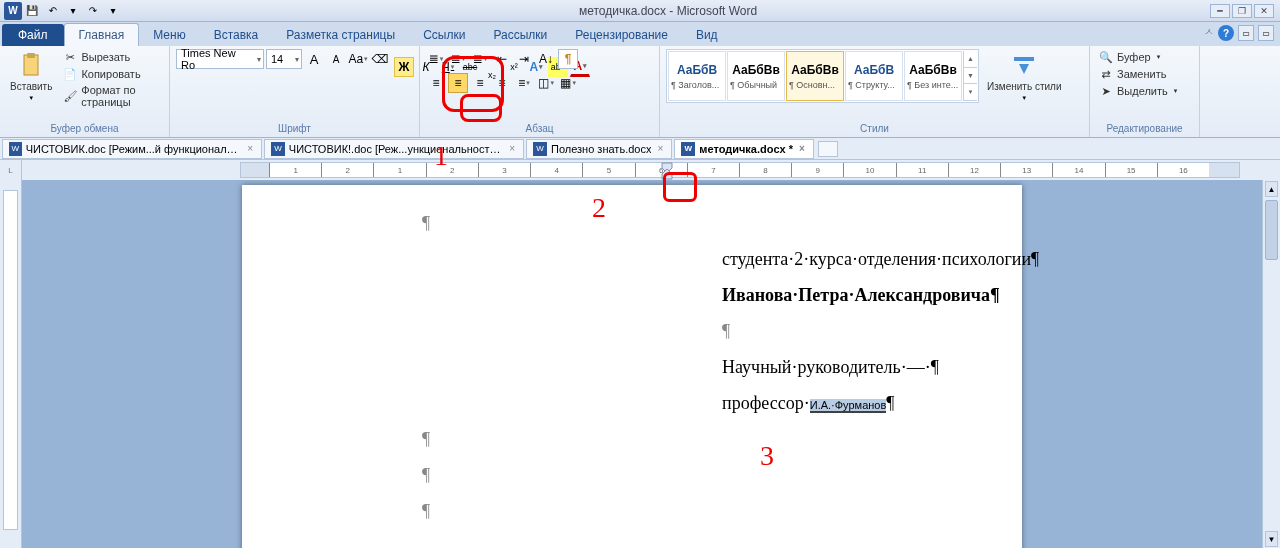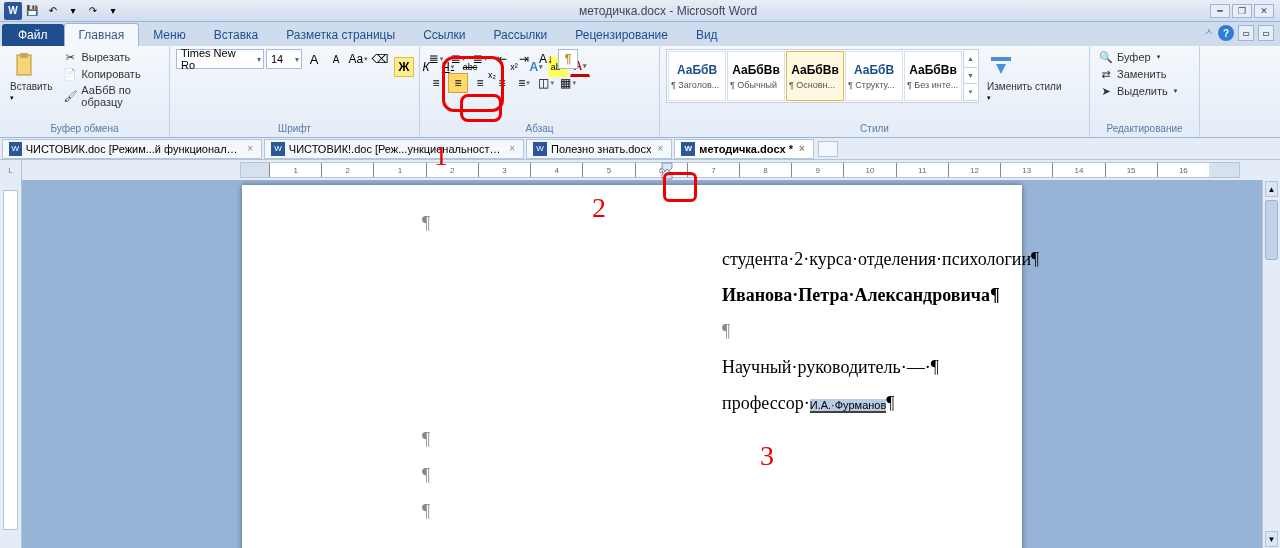--- a/index.html
+++ b/index.html
@@ -22,21 +22,21 @@
 .tabrow-right{position:absolute;right:6px;top:3px;display:flex;gap:4px;}
 .help-icon{width:16px;height:16px;background:#2e7cd6;color:#fff;border-radius:50%;display:flex;align-items:center;justify-content:center;font-size:10px;font-weight:bold;}
 .small-btn{width:16px;height:16px;border:1px solid #9db4d6;background:#e8eef7;display:flex;align-items:center;justify-content:center;font-size:8px;}
 
 
 .ribbon{height:92px;background:linear-gradient(#f4f8fc,#e4ecf7);border-bottom:1px solid #9db4d6;display:flex;}
 .group{border-right:1px solid #c2d1e6;padding:3px 6px 2px 6px;display:flex;flex-direction:column;position:relative;}
 .group-label{text-align:center;color:#5a7aa8;font-size:10px;margin-top:auto;padding:1px 0;}
 .group-body{flex:1;display:flex;align-items:flex-start;gap:4px;}
 
-.big-btn{display:flex;flex-direction:column;gap:2px;padding:2px 4px;}
+.big-btn{display:flex;flex-direction:column;align-items:center;gap:2px;padding:2px 4px;}
 .big-btn-icon{width:28px;height:28px;display:flex;align-items:center;justify-content:center;}
 .big-btn-label{font-size:10px;color:#333;text-align:center;line-height:1.1;}
 .col{display:flex;flex-direction:column;gap:1px;}
 .row-item{display:flex;align-items:center;gap:4px;padding:1px 3px;font-size:11px;color:#333;}
 .row-item .icn{width:14px;height:14px;display:flex;align-items:center;justify-content:center;font-size:11px;}
 
 .font-row{display:flex;gap:2px;align-items:center;margin-bottom:3px;}
 .combo{border:1px solid #a8bcd8;background:#fff;height:20px;display:flex;align-items:center;padding:0 14px 0 4px;position:relative;font-size:11px;}
 .combo::after{content:"▾";position:absolute;right:2px;font-size:8px;color:#666;}
 .tool-btn{width:20px;height:20px;display:flex;align-items:center;justify-content:center;border:1px solid transparent;font-size:12px;}
@@ -153,21 +153,21 @@
         <div class="row-item">
             <span class="icn">✂</span>
             <span>Вырезать</span>
           </div>
         <div class="row-item">
             <span class="icn">📄</span>
             <span>Копировать</span>
           </div>
         <div class="row-item">
             <span class="icn">🖌</span>
-            <span>АаБбВ по образцу</span>
+            <span>Формат по страницы</span>
           </div>
       </div>
     </div>
     <div class="group-label">Буфер обмена</div>
   </div>
 
   <div class="group" style="width:250px;">
     <div class="group-body" style="flex-direction:row;">
       <div class="font-row">
         <div class="combo" style="width:88px;">Times New Ro</div>

